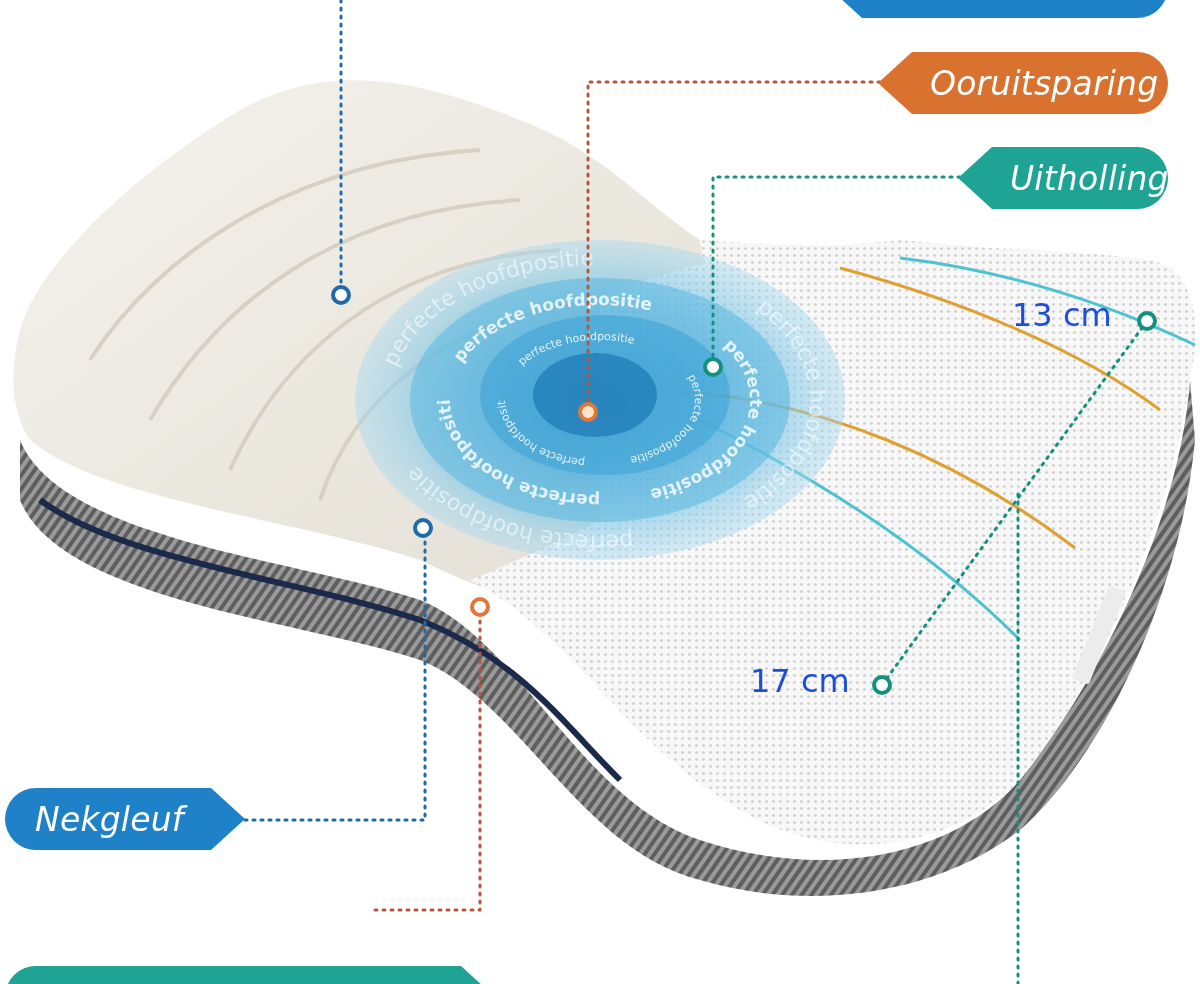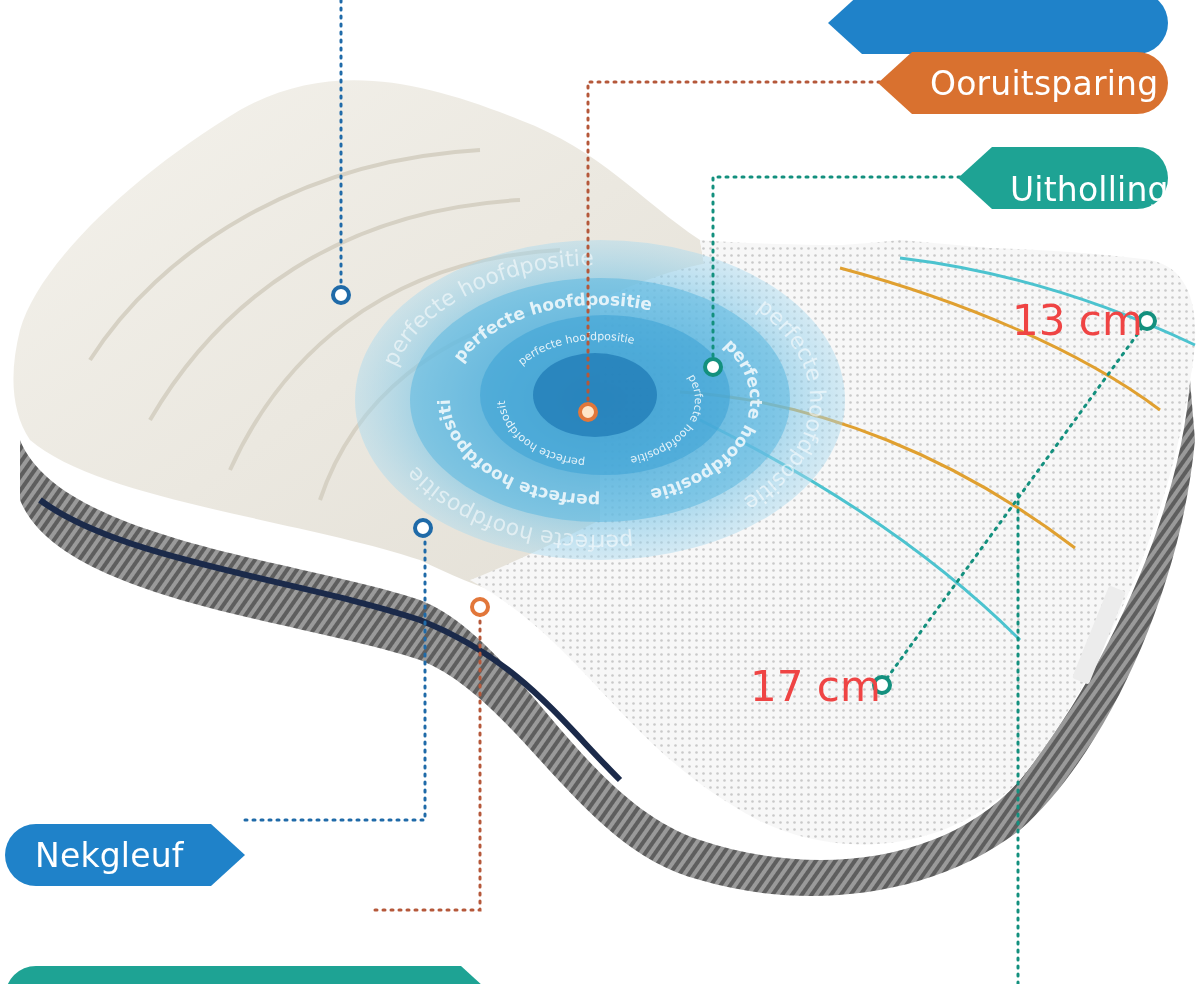--- a/index.html
+++ b/index.html
@@ -1,25 +1,25 @@
 <!DOCTYPE html>
 <html><head>
 <meta charset="utf-8">
 <style>
   html,body{margin:0;padding:0;background:#ffffff;}
   body{width:1200px;height:984px;position:relative;overflow:hidden;font-family:"DejaVu Sans","Liberation Sans",sans-serif;}
   #stage{position:absolute;left:0;top:0;width:1200px;height:984px;}
-  .badge{position:absolute;height:62px;display:flex;align-items:center;color:#fff;font-size:33px;box-sizing:border-box;white-space:nowrap;letter-spacing:0.2px;}
+  .badge{position:absolute;height:62px;display:flex;align-items:center;color:#fff;font-size:33px;box-sizing:border-box;white-space:nowrap;letter-spacing:0.2px;font-style:italic;}
   .badge span{position:relative;z-index:2;}
   .badge-left{border-radius:34px 0 0 34px;clip-path:polygon(0 0, calc(100% - 34px) 0, 100% 50%, calc(100% - 34px) 100%, 0 100%);padding-left:30px;}
   .badge-right{border-radius:0 34px 34px 0;clip-path:polygon(34px 0,100% 0,100% 100%,34px 100%,0 50%);padding-left:52px;}
-  .blue{background:#1f82c9;margin-top:36px;}
+  .blue{background:#1f82c9;}
   .orange{background:#d9712f;}
-  .teal{background:#1ea394;align-items:flex-end;}
-  .measure{position:absolute;color:#ef4444;font-size:42px;}
+  .teal{background:#1ea394;}
+  .measure{position:absolute;color:#1d4ed8;font-size:32px;}
   svg text{font-family:"DejaVu Sans","Liberation Sans",sans-serif;}
 </style>
 </head>
 <body>
 
 <div id="stage">
 
   <svg width="1200" height="984" viewBox="0 0 1200 984" style="position:absolute;left:0;top:0">
     <defs>
       <pattern id="mesh" width="7" height="7" patternUnits="userSpaceOnUse">

